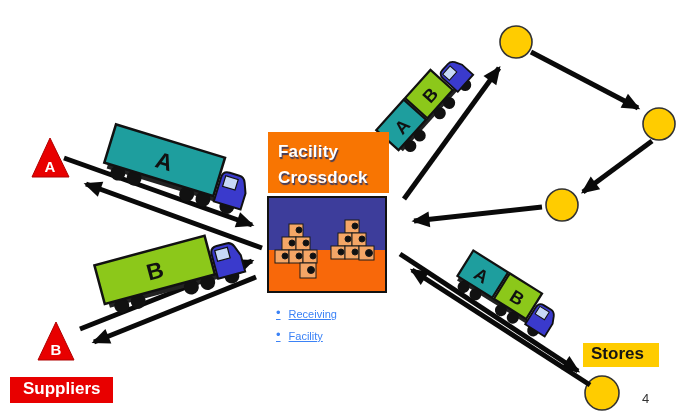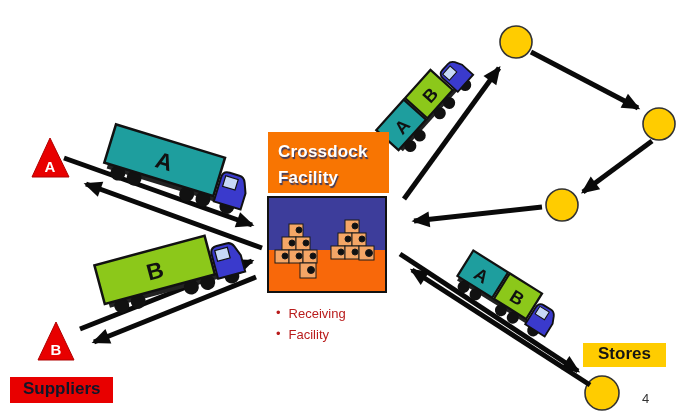--- a/index.html
+++ b/index.html
@@ -13,32 +13,33 @@
     background:#F87502;color:#ffffff;font-weight:bold;font-size:17px;
     padding:7px 0 0 10px;box-sizing:border-box;line-height:26px;
     text-shadow:1px 2px 1px #3a3a60;letter-spacing:0.2px;
   }
   .warehouse{
     position:absolute;left:267px;top:196px;width:120px;height:97px;
     border:2px solid #111;box-sizing:border-box;background:#3D3D9B;
   }
   .warehouse svg{display:block;}
   .bullets{
-    position:absolute;left:276px;top:303px;font-size:13px;color:#b91c1c;
+    position:absolute;left:276px;top:303px;font-size:11px;color:#3b82f6;
     line-height:21px;
+    text-decoration:underline;
   }
   .bullet-item::before{content:"•";margin-right:8px;font-size:13px;position:relative;top:-1px;}
   .bullet-item.bold span{font-weight:bold;}
   .suppliers-label{
-    position:absolute;left:10px;top:377px;background:#E80000;color:#0f172a;
+    position:absolute;left:10px;top:377px;background:#E80000;color:#ffffff;
     font-weight:bold;font-size:17px;padding:2px 13px 4px 13px;
   }
   .stores-label{
     position:absolute;left:583px;top:343px;background:#FFCC00;color:#141414;
-    font-weight:bold;font-size:17px;padding:1px 15px 3px 15px;
+    font-weight:bold;font-size:17px;padding:1px 15px 3px 8px;
   }
   .page-number{position:absolute;left:642px;top:391px;font-size:13px;color:#333;}
   text{font-family:"Liberation Sans",sans-serif;}
 </style>
 </head>
 <body>
 
 <div class="slide">
 
   <svg class="layer" viewBox="0 0 700 420">
@@ -128,22 +129,22 @@
       <rect x="0" y="0" width="41" height="30" fill="#1E9E9E" stroke="#111" stroke-width="2.2"></rect>
       <text x="20" y="23" font-size="18" font-weight="bold" fill="#111" text-anchor="middle">A</text>
       <rect x="43" y="0" width="38" height="30" fill="#8CC81A" stroke="#111" stroke-width="2.2"></rect>
       <text x="62" y="23" font-size="18" font-weight="bold" fill="#111" text-anchor="middle">B</text>
       <path d="M83,35 L83,15 Q83,9 89,9 L97,9 Q101,9 103,13 L106,20 L106,35 Z" fill="#3A3ACC" stroke="#111" stroke-width="1.8"></path>
       <rect x="86" y="12" width="11" height="9" fill="#C7D9F7" stroke="#111" stroke-width="1"></rect>
     </g>
   </svg>
 
   <div class="crossdock-label">
+    <div>Facility</div>
     <div>Crossdock</div>
-    <div>Facility</div>
   </div>
 
   <div class="warehouse">
     <svg width="116" height="93" viewBox="0 0 116 93">
       <rect x="0" y="0" width="116" height="52" fill="#3D3D9B"></rect>
       <rect x="0" y="52" width="116" height="41" fill="#F8680A"></rect>
       <g stroke="#1a1a1a" stroke-width="1">
         <g>
           <rect x="20" y="26" width="14" height="13" fill="#F5A666"></rect>
             <circle cx="30" cy="32" r="3" fill="#111"></circle>

